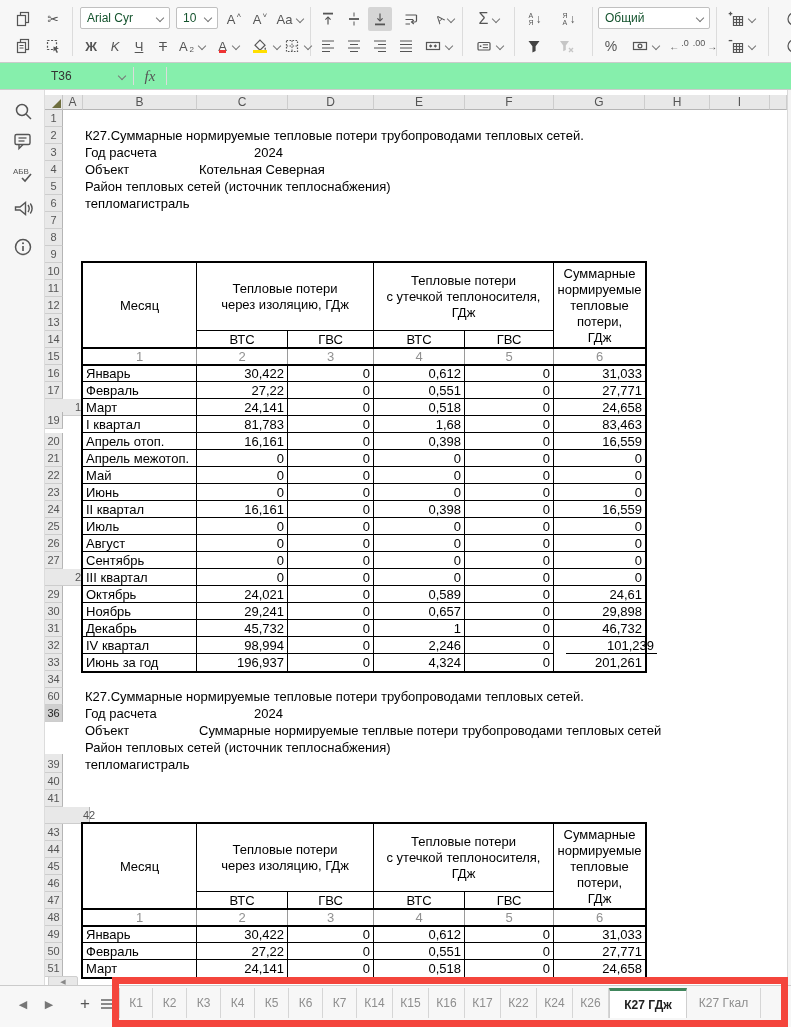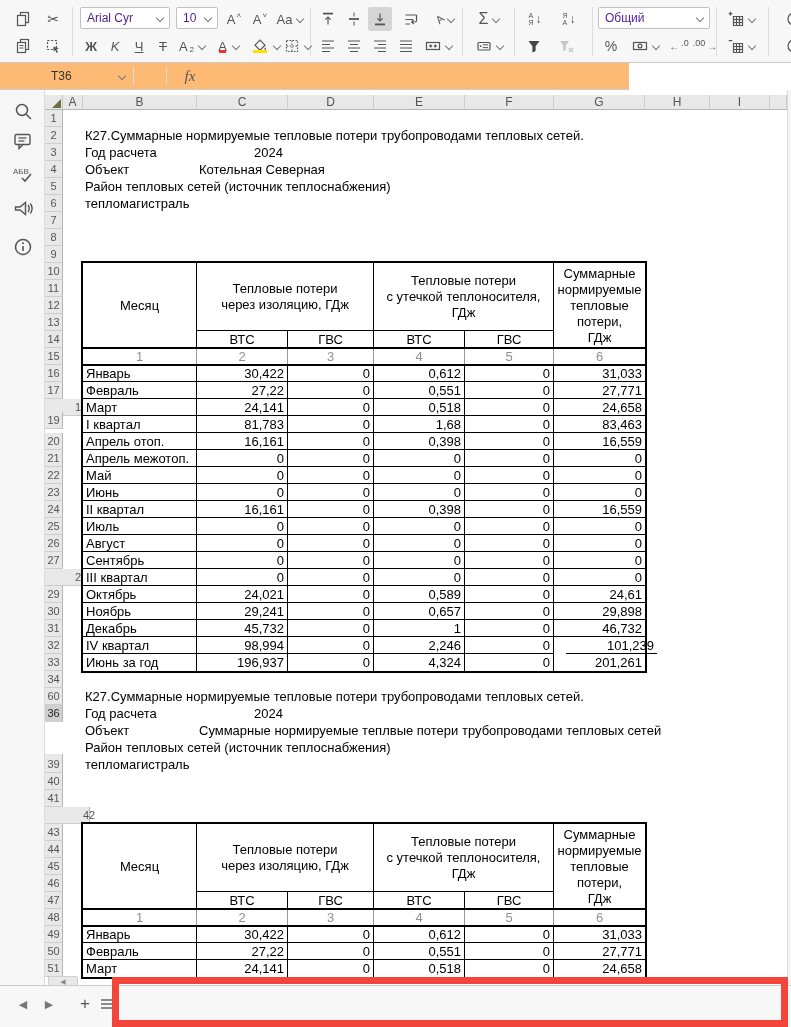--- a/index.html
+++ b/index.html
@@ -6,37 +6,37 @@
   #app{position:relative;width:791px;height:1027px;background:#fff;overflow:hidden;
        font-family:"Liberation Sans",sans-serif;color:#000;}
   
   .toolbar{position:absolute;left:0;top:0;width:791px;height:63px;background:#f7f7f7;
            border-bottom:1px solid #cbcbcb;box-sizing:border-box;z-index:5;}
   .tdiv{position:absolute;top:7px;width:1px;height:49px;background:#dcdcdc;}
   .tbtn{position:absolute;height:24px;display:flex;align-items:center;justify-content:center;
         color:#555;font-size:13px;border-radius:2px;gap:2px;}
   .tbtn.sel{background:#d5d5d5;}
   .combo{position:absolute;height:22px;background:#fff;border:1px solid #c0c0c0;border-radius:2px;
-         display:flex;align-items:center;justify-content:space-between;font-size:12px;color:#4c1d95;
+         display:flex;align-items:center;justify-content:space-between;font-size:12px;color:#14532d;
          padding:0 6px;box-sizing:border-box;}
   .chev{width:5px;height:5px;border-left:1px solid #777;border-bottom:1px solid #777;
         transform:rotate(-45deg);display:inline-block;margin-left:3px;flex:none;}
   .rowA{top:7px;} .rowB{top:34px;}
   .glyph{font-size:14px;color:#555;}
   .redbar{position:absolute;left:2px;right:2px;bottom:1px;height:3px;background:#e33;}
   .yellowbar{position:absolute;left:2px;right:2px;bottom:1px;height:3px;background:#ffdf00;}
   svg.ic{display:block;}
   
-  .fbar{position:absolute;left:0;top:63px;width:629px;height:27px;background:#fdba74;
+  .fbar{position:absolute;left:0;top:63px;width:791px;height:27px;background:#86efac;
         border-bottom:1px solid #cbcbcb;box-sizing:border-box;z-index:4;}
   .namebox{position:absolute;left:45px;top:2px;width:86px;height:22px;display:flex;align-items:center;
            justify-content:space-between;padding:0 6px;font-size:12px;color:#333;box-sizing:border-box;}
   .fdiv{position:absolute;top:4px;width:1px;height:18px;background:#dcdcdc;}
   .fx{position:absolute;left:138px;top:2px;width:24px;height:22px;display:flex;align-items:center;
-      justify-content:center;font-family:"Liberation Serif",serif;font-style:italic;font-size:15px;color:#555;margin-left:40px;}
+      justify-content:center;font-family:"Liberation Serif",serif;font-style:italic;font-size:15px;color:#555;}
   
   .sidebar{position:absolute;left:0;top:90px;width:45px;height:895px;background:#f6f6f6;
            border-right:1px solid #dcdcdc;box-sizing:border-box;z-index:3;}
   .sideic{position:absolute;left:10px;width:25px;height:25px;display:flex;align-items:center;justify-content:center;}
   
   .corner{position:absolute;left:45px;top:95px;width:18px;height:15px;background:#e8e8e8;
           border-right:1px solid #c6c6c6;border-bottom:1px solid #b5b5b5;box-sizing:border-box;}
   .corner svg{position:absolute;right:1px;bottom:1px;}
   .colhdr{position:absolute;top:95px;height:15px;background:#e8e8e8;border-right:1px solid #cdcdcd;
           border-bottom:1px solid #b5b5b5;box-sizing:border-box;font-size:12px;color:#555;
@@ -678,16 +678,34 @@
     <div class="navic" style="left:74px;width:22px;font-size:17px;color:#555">+</div>
     <div class="navic" style="left:98px;width:18px">
         <span>
           <svg class="ic" width="16" height="16" viewBox="0 0 16 16">
             <line x1="2" y1="4" x2="14" y2="4" stroke="#666" stroke-width="1.5"></line>
             <line x1="2" y1="8" x2="14" y2="8" stroke="#666" stroke-width="1.5"></line>
             <line x1="2" y1="12" x2="14" y2="12" stroke="#666" stroke-width="1.5"></line>
           </svg>
         </span>
       </div>
+    <div class="tabs" id="tabstrip">
+        <div class="tab" style="width: 34px;">К1</div>
+        <div class="tab" style="width: 34px;">К2</div>
+        <div class="tab" style="width: 34px;">К3</div>
+        <div class="tab" style="width: 34px;">К4</div>
+        <div class="tab" style="width: 34px;">К5</div>
+        <div class="tab" style="width: 34px;">К6</div>
+        <div class="tab" style="width: 34px;">К7</div>
+        <div class="tab" style="width: 36px;">К14</div>
+        <div class="tab" style="width: 36px;">К15</div>
+        <div class="tab" style="width: 36px;">К16</div>
+        <div class="tab" style="width: 36px;">К17</div>
+        <div class="tab" style="width: 36px;">К22</div>
+        <div class="tab" style="width: 36px;">К24</div>
+        <div class="tab" style="width: 36px;">К26</div>
+        <div class="tab active" style="width: 78px;">К27 ГДж</div>
+        <div class="tab" style="width: 74px;">К27 Гкал</div>
+      </div>
   </div>
 
   <div class="redbox"></div>
 </div>
 
 </body></html>

